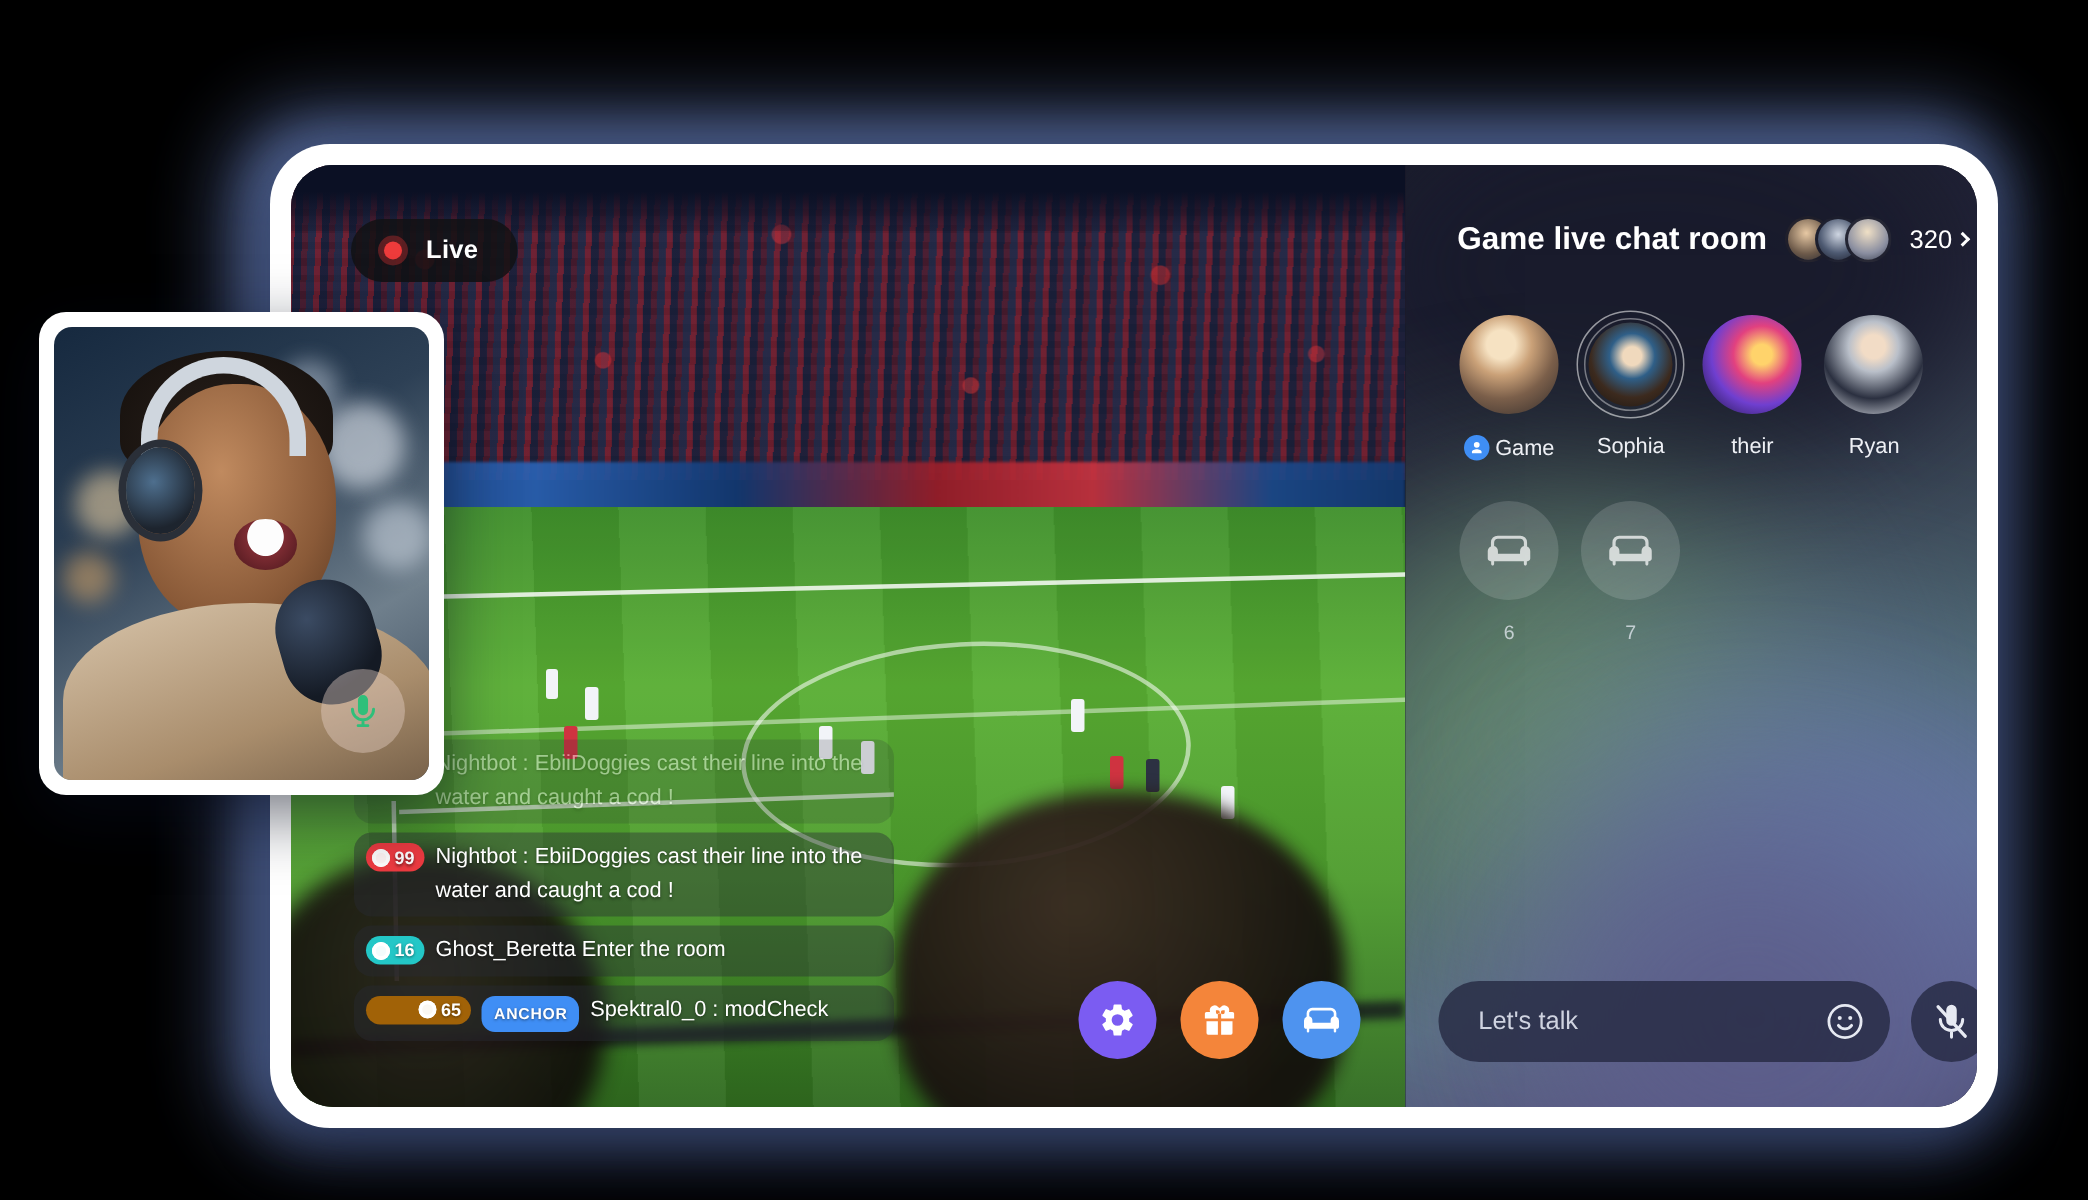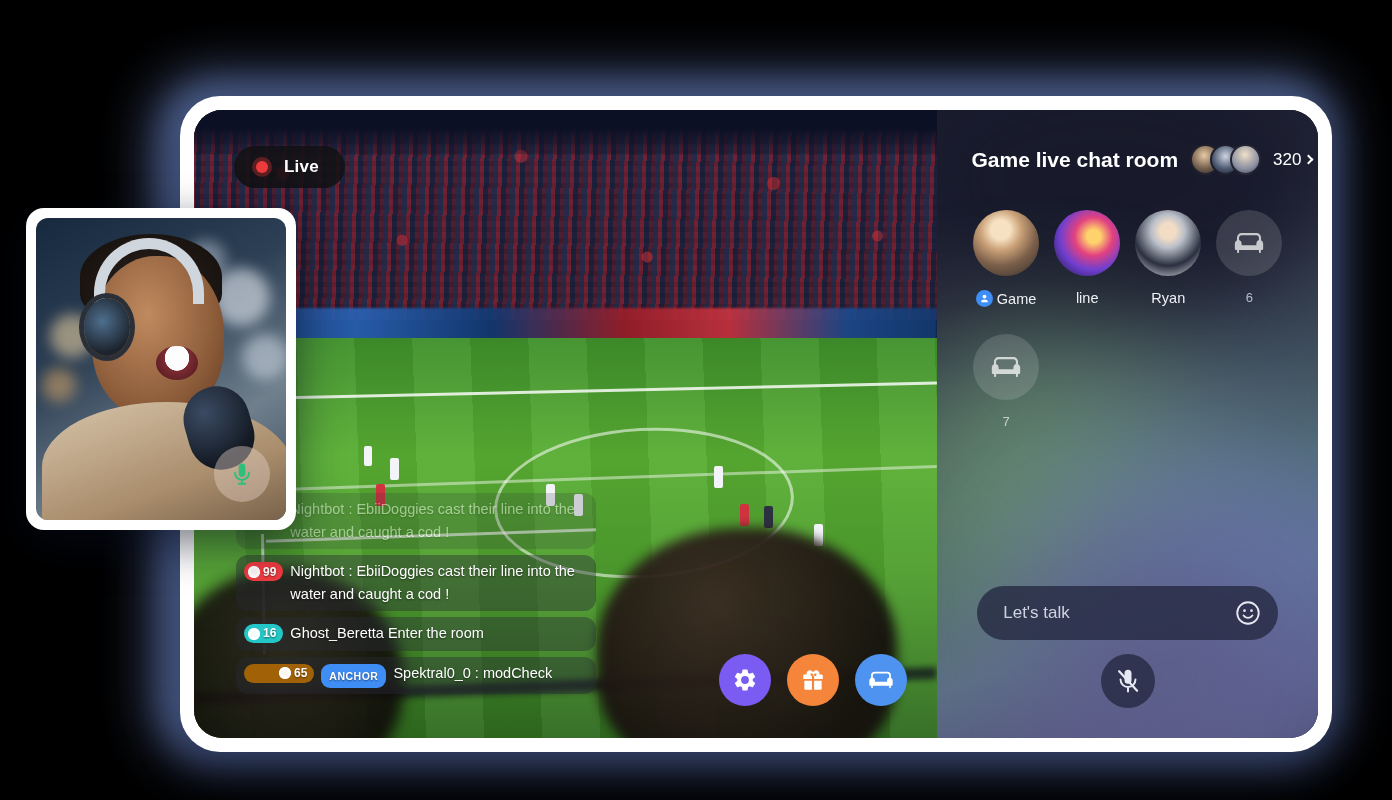--- a/index.html
+++ b/index.html
@@ -256,21 +256,21 @@
   .av-emma      { background: radial-gradient(circle at 42% 30%, #f6e2c2 0 16%, #caa178 34%, #7b5f4a 60%, #2f2a2a 100%); }
   .av-sophia    { background: radial-gradient(circle at 52% 40%, #f0d9bd 0 14%, #2f5f88 34%, #3c2a1e 62%, #181410 100%); }
   .av-charlotte { background: radial-gradient(circle at 45% 38%, #ff3ea5 0 12%, #7a30e0 38%, #2b1560 66%, #0a0620 100%); }
   .av-ava       { background: radial-gradient(circle at 48% 34%, #f7e1c6 0 16%, #b98a5e 36%, #6a4a32 64%, #241a14 100%); }
   .av-abey      { background: radial-gradient(circle at 60% 40%, #ffd36b 0 12%, #e2417f 34%, #6f3fd0 60%, #14112e 100%); }
   .av-ryan      { background: radial-gradient(circle at 50% 32%, #f2dcc6 0 14%, #b9bfc9 30%, #2b3040 62%, #e8ecf2 100%); }
 
   
   .composer {
     margin-top: auto; padding: 0 22px 30px 22px;
-    display: flex; align-items: center; gap: 14px; flex-direction: column;
+    display: flex; align-items: center; gap: 14px;
   }
   .input-pill {
     flex: 1 1 auto; height: 54px; border-radius: 27px;
     background: rgba(36,40,64,.78);
     display: flex; align-items: center; padding: 0 16px 0 26px; gap: 10px;
   }
   .input-field {
     flex: 1 1 auto; background: transparent; border: none; outline: none;
     color: #eaecf3; font-size: 17px; font-family: inherit;
   }
@@ -467,25 +467,35 @@
                 <div class="seat-name">
                   <span class="host-badge">
                     <svg width="11" height="11" viewBox="0 0 24 24">
                       <path fill="#fff" d="M12 12a4.2 4.2 0 1 0-4.2-4.2A4.2 4.2 0 0 0 12 12Zm0 2c-3.1 0-7 1.6-7 3.6V20h14v-2.4c0-2-3.9-3.6-7-3.6Z"></path>
                     </svg>
                   </span>
                   <span>Game</span>
                 </div>
               </div>
               <div class="seat">
+                <div class="seat-av-wrap speaking">
+                  <div class="ring-out"></div>
+                  <div class="ring-in"></div>
+                  <div class="seat-av av-sophia"></div>
+                </div>
+                <div class="seat-name">
+                  <span>Sophia</span>
+                </div>
+              </div>
+              <div class="seat">
                 <div class="seat-av-wrap">
                   <div class="seat-av av-abey"></div>
                 </div>
                 <div class="seat-name">
-                  <span>line</span>
+                  <span>their</span>
                 </div>
               </div>
               <div class="seat">
                 <div class="seat-av-wrap">
                   <div class="seat-av av-ryan"></div>
                 </div>
                 <div class="seat-name">
                   <span>Ryan</span>
                 </div>
               </div>

